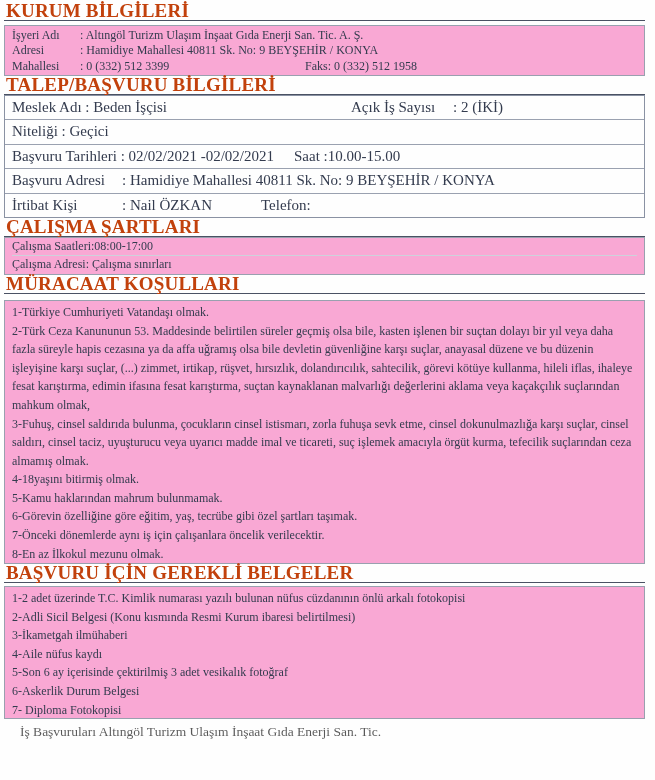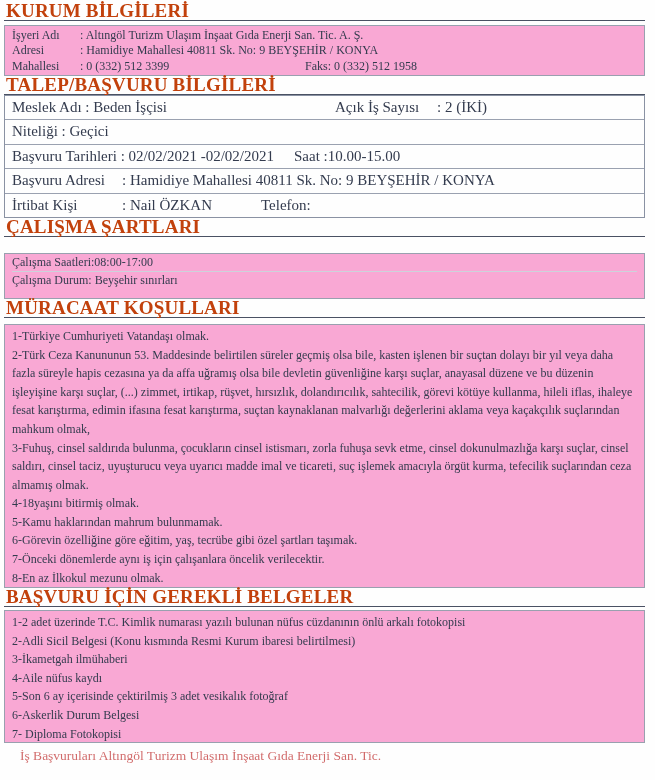--- a/index.html
+++ b/index.html
@@ -29,33 +29,33 @@
   .w68{width:68px;}
   .abs{position:absolute;top:0;}
   .mt-h2-talep{margin-top:19px;font-family:Liberation Serif, serif;}
   .table{margin-top:0;border:1px solid #8a92a3;box-sizing:border-box;font-size:15px;}
   .trow{position:relative;height:23.4px;line-height:23.4px;padding-left:7px;border-bottom:1px solid #9aa1b0;white-space:nowrap;overflow:hidden;}
   .trow:last-child{border-bottom:none;}
   .w102{width:102px;}
   .w110{width:110px;}
   .gap-saat{margin-left:20px;}
   .mt-h2-calisma{margin-top:5px;}
-  .box-calisma{margin-top:16px;height:46px;padding:0 7px;line-height:17px;}
+  .box-calisma{margin-top:0;height:38px;padding:0 7px;line-height:17px;}
   .box-calisma .row-tight{border-bottom:1px solid #cdd2db;}
   .box-calisma .row-tight:last-child{border-bottom:none;}
   .mt-h2-muracaat{margin-top:8px;}
   .box-list{padding:2px 7px 0 7px;line-height:18.6px;}
   .box-list p{margin:0;}
   .box-muracaat{margin-top:6px;height:264px;}
   .mt-h2-belgeler{margin-top:11px;}
   .box-belgeler{margin-top:3px;height:133px;}
   .footer-cut{
     margin-top:5px;padding-left:16px;
     font-size:13.5px;line-height:16px;
-    color:#b91c1c;opacity:.65;
+    color:#000000;opacity:.65;
     white-space:nowrap;overflow:hidden;
   }
 </style>
 </head>
 <body>
 
 <div class="page">
 
   <section>
     <h2 class="sec-title">KURUM BİLGİLERİ</h2>
@@ -71,21 +71,21 @@
         <span class="abs" style="left:293px">Faks: 0 (332) 512 1958</span>
       </div>
     </div>
   </section>
 
   <section>
     <h2 class="sec-title mt-h2-talep">TALEP/BAŞVURU BİLGİLERİ</h2>
     <div class="table">
       <div class="trow">
         <span>Meslek Adı : Beden İşçisi</span>
-        <span class="abs" style="left:330px">
+        <span class="abs" style="left:346px">
           <span class="lbl w102">Açık İş Sayısı</span><span>: 2 (İKİ)</span>
         </span>
       </div>
       <div class="trow">
         <span>Niteliği : Geçici</span>
       </div>
       <div class="trow">
         <span>Başvuru Tarihleri : 02/02/2021 -02/02/2021</span><span class="gap-saat">Saat :10.00-15.00</span>
       </div>
       <div class="trow">
@@ -95,21 +95,21 @@
         <span class="lbl w110">İrtibat Kişi</span><span>: Nail ÖZKAN</span>
         <span class="abs" style="left:256px">Telefon:</span>
       </div>
     </div>
   </section>
 
   <section>
     <h2 class="sec-title mt-h2-calisma">ÇALIŞMA ŞARTLARI</h2>
     <div class="box box-calisma">
       <div class="row-tight">Çalışma Saatleri:08:00-17:00</div>
-      <div class="row-tight">Çalışma Durum: Beyşehir sınırları</div>
+      <div class="row-tight">Çalışma Adresi: Çalışma sınırları</div>
     </div>
   </section>
 
   <section>
     <h2 class="sec-title mt-h2-muracaat">MÜRACAAT KOŞULLARI</h2>
     <div class="box box-list box-muracaat">
       <p>1-Türkiye Cumhuriyeti Vatandaşı olmak.</p>
       <p>2-Türk Ceza Kanununun 53. Maddesinde belirtilen süreler geçmiş olsa bile, kasten işlenen bir suçtan dolayı bir yıl veya daha fazla süreyle hapis cezasına ya da affa uğramış olsa bile devletin güvenliğine karşı suçlar, anayasal düzene ve bu düzenin işleyişine karşı suçlar, (...) zimmet, irtikap, rüşvet, hırsızlık, dolandırıcılık, sahtecilik, görevi kötüye kullanma, hileli iflas, ihaleye fesat karıştırma, edimin ifasına fesat karıştırma, suçtan kaynaklanan malvarlığı değerlerini aklama veya kaçakçılık suçlarından mahkum olmak,</p>
       <p>3-Fuhuş, cinsel saldırıda bulunma, çocukların cinsel istismarı, zorla fuhuşa sevk etme, cinsel dokunulmazlığa karşı suçlar, cinsel saldırı, cinsel taciz, uyuşturucu veya uyarıcı madde imal ve ticareti, suç işlemek amacıyla örgüt kurma, tefecilik suçlarından ceza almamış olmak.</p>
       <p>4-18yaşını bitirmiş olmak.</p>

